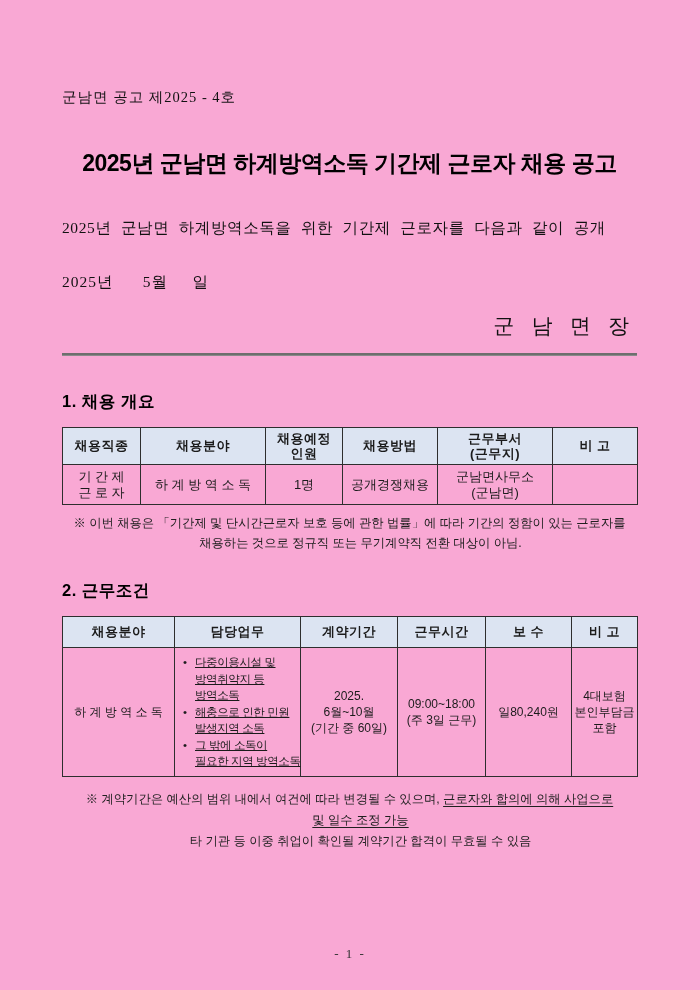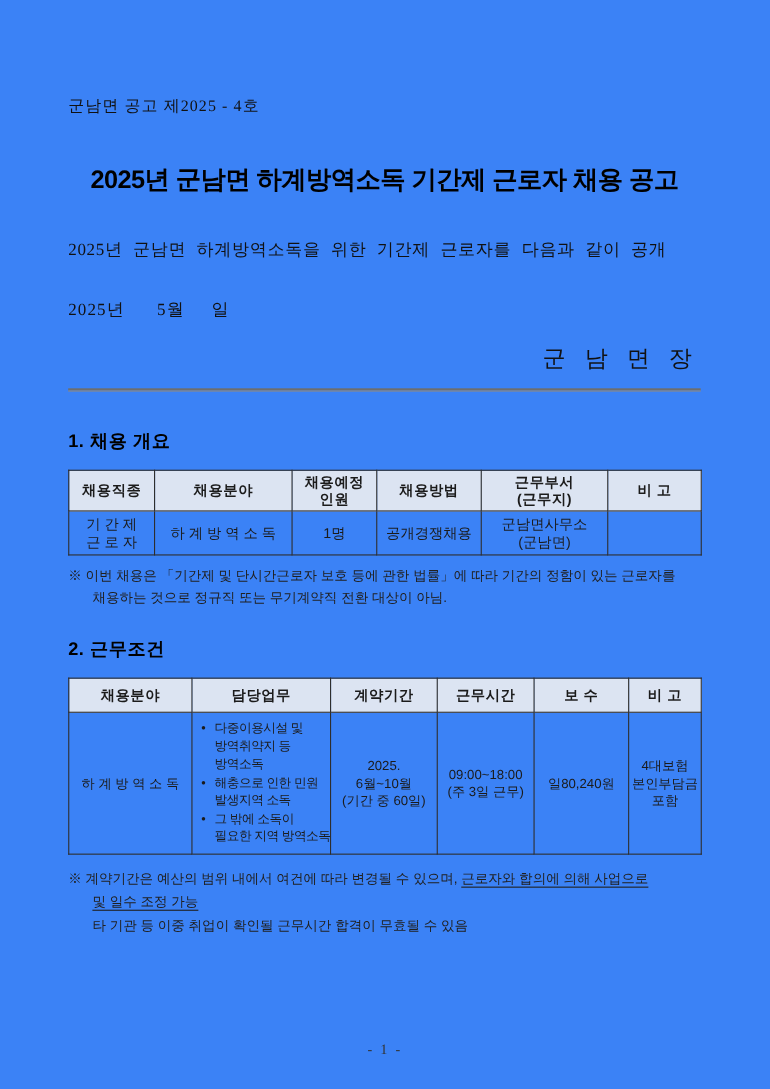--- a/index.html
+++ b/index.html
@@ -2,21 +2,21 @@
 <html lang="ko"><head>
 <meta charset="utf-8">
 <style>
   * { margin: 0; padding: 0; box-sizing: border-box; }
   html, body { background: #ffffff; }
   .page {
     position: relative;
     width: 700px;
     height: 990px;
     margin: 0 auto;
-    background: #3b82f6;
+    background: #f9a8d4;
     color: #1b1b1b;
     padding: 88px 63px 0 62px;
     overflow: hidden;
     font-family: "Liberation Serif", serif;
   }
   .doc-number {
     font-family: "Liberation Serif", serif;
     font-size: 14.5px;
     line-height: 18px;
     letter-spacing: 1px;
@@ -97,21 +97,21 @@
     font-weight: 700;
     line-height: 15.5px;
     white-space: pre-line;
     letter-spacing: 0.5px;
   }
   #table1 th { height: 37px; }
   #table1 td { height: 40px; font-size: 13px; line-height: 16px; white-space: pre-line; }
   #table2 th { height: 31px; }
   #table2 td { font-size: 12px; line-height: 16px; white-space: pre; height: 124px; }
   #table2 td.duties-cell { text-align: left; padding: 6px 2px 6px 8px; white-space: normal; }
-  .duties { list-style: none; }
+  .duties { list-style: none; text-decoration: underline; }
   .duties li {
     position: relative;
     padding-left: 12px;
     font-size: 11.5px;
     line-height: 16.5px;
     letter-spacing: -0.4px;
     white-space: pre;
     color: #1b1b1b;
   }
   .duties li::before {
@@ -120,21 +120,21 @@
     left: 0;
     top: 0;
   }
   .footnote {
     margin-top: 9px;
     font-family: "Liberation Sans", sans-serif;
     font-size: 12.3px;
     line-height: 19.5px;
     color: #202020;
   }
-  .footnote .fline { white-space: nowrap; }
+  .footnote .fline { white-space: nowrap; text-align: center; }
   .footnote .indent { margin-left: 22px; }
   .footnotes2 { margin-top: 12px; line-height: 21px; }
   .u { text-decoration: underline; text-underline-offset: 3px; }
   .page-number {
     position: absolute;
     left: 0;
     bottom: 28px;
     width: 100%;
     text-align: center;
     font-family: "Liberation Serif", serif;
@@ -248,18 +248,18 @@
         <td>4대보험
 본인부담금
 포함</td>
       </tr>
     </tbody>
   </table>
 
   <div class="footnote footnotes2">
     <div class="fline"><span>※ 계약기간은 예산의 범위 내에서 여건에 따라 변경될 수 있으며, </span><span class="u">근로자와 합의에 의해 사업으로</span></div>
     <div class="fline indent"><span class="u">및 일수 조정 가능</span></div>
-    <div class="fline indent">타 기관 등 이중 취업이 확인될 근무시간 합격이 무효될 수 있음</div>
+    <div class="fline indent">타 기관 등 이중 취업이 확인될 계약기간 합격이 무효될 수 있음</div>
   </div>
 
   <div class="page-number">- 1 -</div>
 
 </div>
 
 </body></html>

